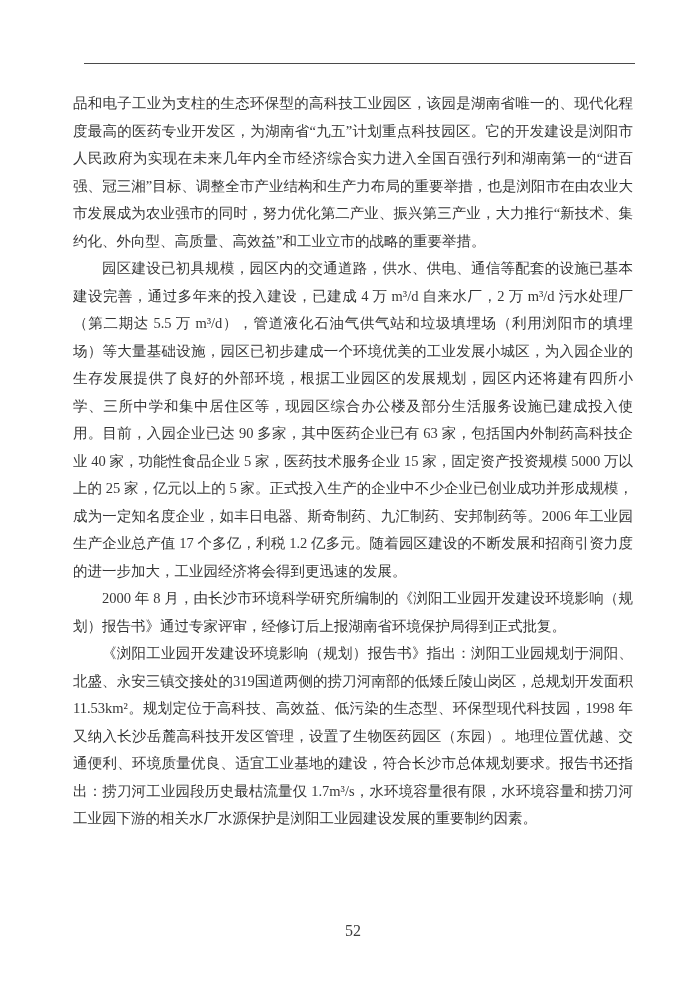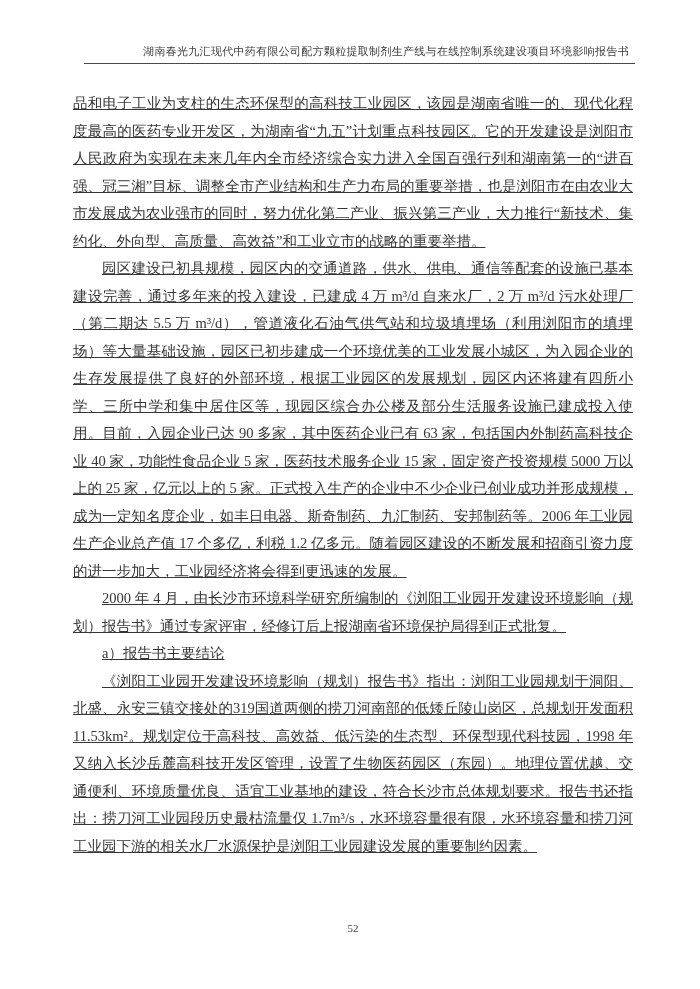--- a/index.html
+++ b/index.html
@@ -38,53 +38,50 @@
   .content {
     position: absolute;
     top: 90px;
     left: 73px;
     width: 560px;
     font-size: 14.5px;
     line-height: 27.5px;
     text-align: justify;
     text-justify: inter-ideograph;
     color: #363636;
-    text-decoration: underline;
   }
   .content p {
     margin: 0;
     padding: 0;
   }
   .content p.indent {
     text-indent: 2em;
   }
   .footer {
     position: absolute;
     top: 922px;
     left: 73px;
     width: 560px;
     text-align: center;
-    font-size: 11px;
+    font-size: 16px;
     color: #3d3d3d;
   }
 </style>
 </head>
 <body>
 
 <div class="page">
 
-  <div class="header-title">湖南春光九汇现代中药有限公司配方颗粒提取制剂生产线与在线控制系统建设项目环境影响报告书</div>
 
   <div class="header-rule"></div>
 
   <div class="content">
     <p class="para">品和电子工业为支柱的生态环保型的高科技工业园区，该园是湖南省唯一的、现代化程度最高的医药专业开发区，为湖南省“九五”计划重点科技园区。它的开发建设是浏阳市人民政府为实现在未来几年内全市经济综合实力进入全国百强行列和湖南第一的“进百强、冠三湘”目标、调整全市产业结构和生产力布局的重要举措，也是浏阳市在由农业大市发展成为农业强市的同时，努力优化第二产业、振兴第三产业，大力推行“新技术、集约化、外向型、高质量、高效益”和工业立市的战略的重要举措。</p>
     <p class="para indent">园区建设已初具规模，园区内的交通道路，供水、供电、通信等配套的设施已基本建设完善，通过多年来的投入建设，已建成 4 万 m³/d 自来水厂，2 万 m³/d 污水处理厂（第二期达 5.5 万 m³/d），管道液化石油气供气站和垃圾填埋场（利用浏阳市的填埋场）等大量基础设施，园区已初步建成一个环境优美的工业发展小城区，为入园企业的生存发展提供了良好的外部环境，根据工业园区的发展规划，园区内还将建有四所小学、三所中学和集中居住区等，现园区综合办公楼及部分生活服务设施已建成投入使用。目前，入园企业已达 90 多家，其中医药企业已有 63 家，包括国内外制药高科技企业 40 家，功能性食品企业 5 家，医药技术服务企业 15 家，固定资产投资规模 5000 万以上的 25 家，亿元以上的 5 家。正式投入生产的企业中不少企业已创业成功并形成规模，成为一定知名度企业，如丰日电器、斯奇制药、九汇制药、安邦制药等。2006 年工业园生产企业总产值 17 个多亿，利税 1.2 亿多元。随着园区建设的不断发展和招商引资力度的进一步加大，工业园经济将会得到更迅速的发展。</p>
-    <p class="para indent">2000 年 4 月，由长沙市环境科学研究所编制的《浏阳工业园开发建设环境影响（规划）报告书》通过专家评审，经修订后上报湖南省环境保护局得到正式批复。</p>
-    <p class="para indent">a）报告书主要结论</p>
+    <p class="para indent">2000 年 8 月，由长沙市环境科学研究所编制的《浏阳工业园开发建设环境影响（规划）报告书》通过专家评审，经修订后上报湖南省环境保护局得到正式批复。</p>
     <p class="para indent">《浏阳工业园开发建设环境影响（规划）报告书》指出：浏阳工业园规划于洞阳、北盛、永安三镇交接处的319国道两侧的捞刀河南部的低矮丘陵山岗区，总规划开发面积 11.53km²。规划定位于高科技、高效益、低污染的生态型、环保型现代科技园，1998 年又纳入长沙岳麓高科技开发区管理，设置了生物医药园区（东园）。地理位置优越、交通便利、环境质量优良、适宜工业基地的建设，符合长沙市总体规划要求。报告书还指出：捞刀河工业园段历史最枯流量仅 1.7m³/s，水环境容量很有限，水环境容量和捞刀河工业园下游的相关水厂水源保护是浏阳工业园建设发展的重要制约因素。</p>
   </div>
 
   <div class="footer">
     <span>52</span>
   </div>
 
 </div>
 
 </body></html>

